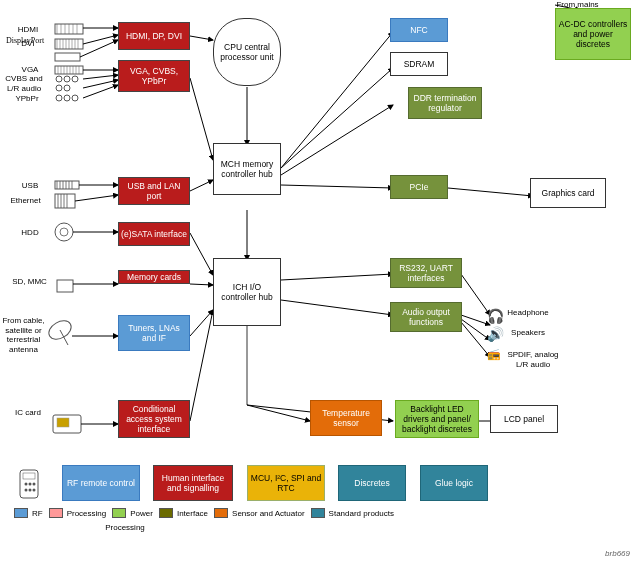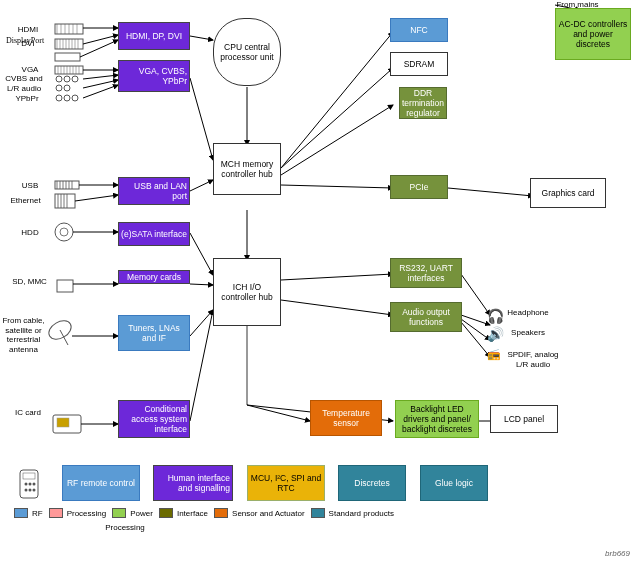--- a/index.html
+++ b/index.html
@@ -21,21 +21,21 @@
       position: absolute;
       display: flex;
       align-items: center;
       justify-content: center;
       text-align: center;
       border: 1px solid #333;
       font-size: 8.5px;
       line-height: 1.2;
       padding: 2px;
     }
-    .block.olive { background: #6d28d9; color: #fff; border-color: #444; text-align: right; }
+    .block.olive { background: #b91c1c; color: #fff; border-color: #444; }
     .block.blue { background: #5b9bd5; color: #fff; border-color: #3a7abf; }
     .block.green { background: #92d050; color: #000; border-color: #6aaa20; }
     .block.green-dark { background: #76923c; color: #fff; border-color: #556b2f; }
     .block.orange { background: #e36c09; color: #fff; border-color: #b85500; }
     .block.teal { background: #31849b; color: #fff; border-color: #1f6678; }
     .block.yellow-green { background: #eab308; color: #000; border-color: #9aaf6a; }
     .block.white { background: #fff; color: #000; border-color: #333; }
     .label {
       position: absolute;
       font-size: 8px;
@@ -257,21 +257,21 @@
 hub</div>
 
   <div class="block white" style="left:213px;top:258px;width:68px;height:68px;">ICH
 I/O controller
 hub</div>
 
   <div class="block blue" style="left:390px;top:18px;width:58px;height:24px;">NFC</div>
 
   <div class="block white" style="left:390px;top:52px;width:58px;height:24px;">SDRAM</div>
 
-  <div class="block green-dark" style="left:399px;top:87px;width:48px;height:32px;">DDR termination
+  <div class="block green-dark" style="left:408px;top:87px;width:74px;height:32px;">DDR termination
 regulator</div>
 
   <div class="block green-dark" style="left:390px;top:175px;width:58px;height:24px;">PCIe</div>
 
   <div class="block green-dark" style="left:390px;top:258px;width:72px;height:30px;">RS232, UART
 interfaces</div>
 
   <div class="block green-dark" style="left:390px;top:302px;width:72px;height:30px;">Audio output
 functions</div>
 

